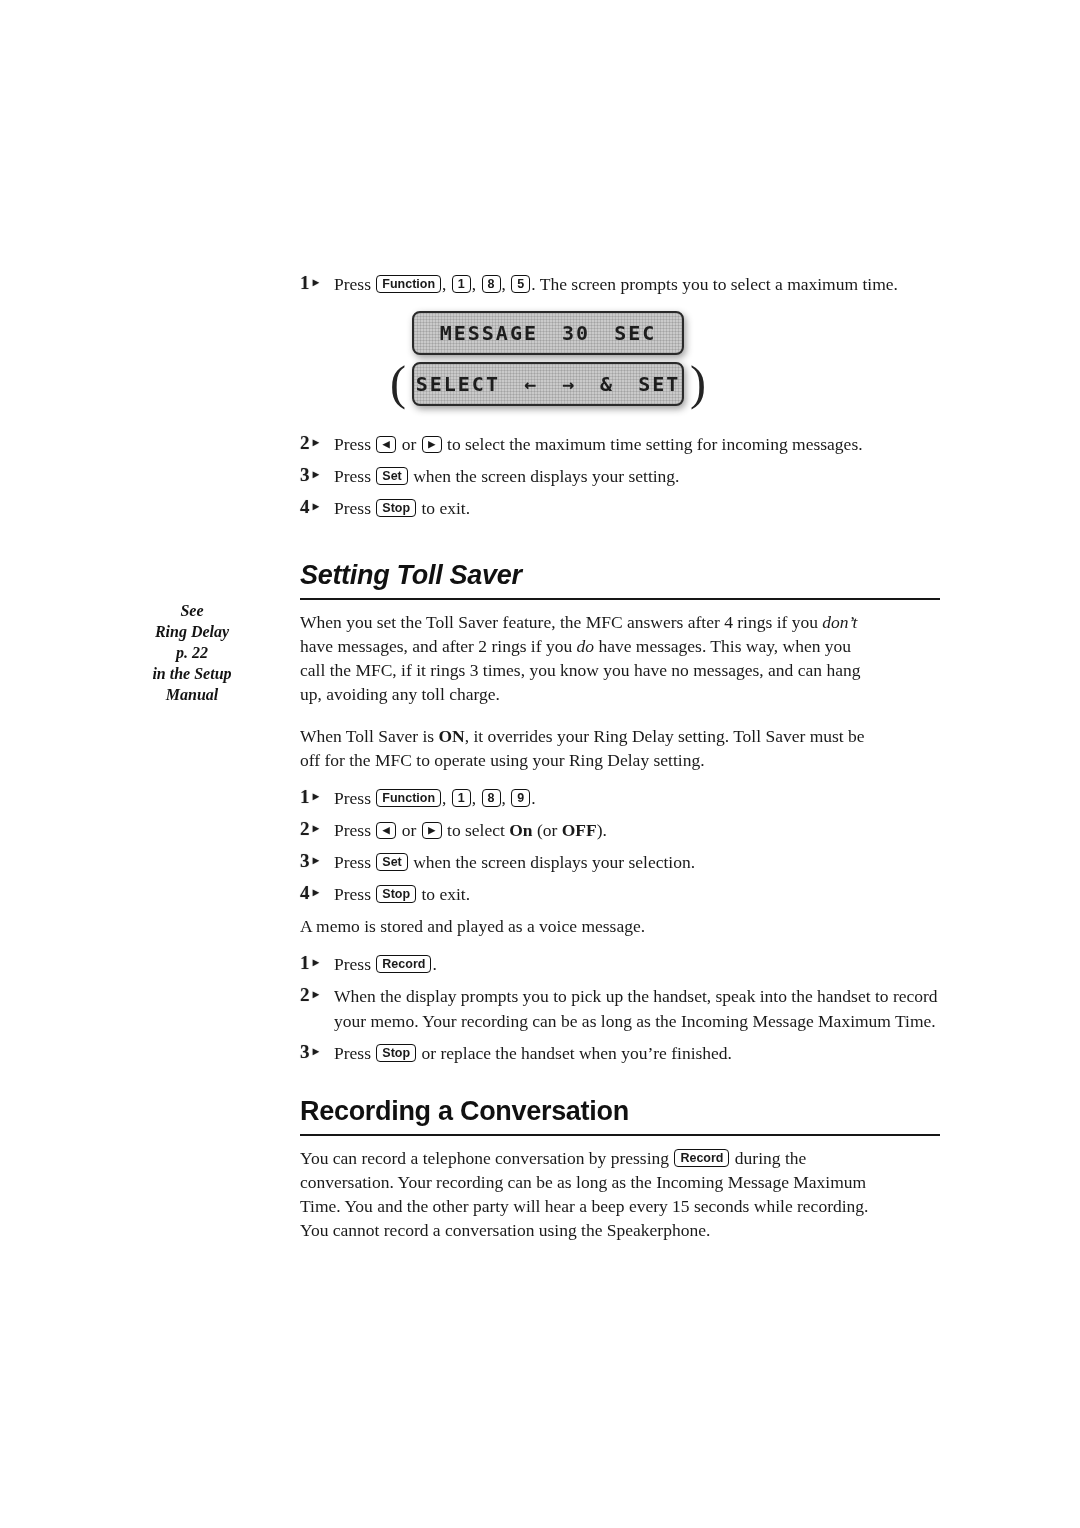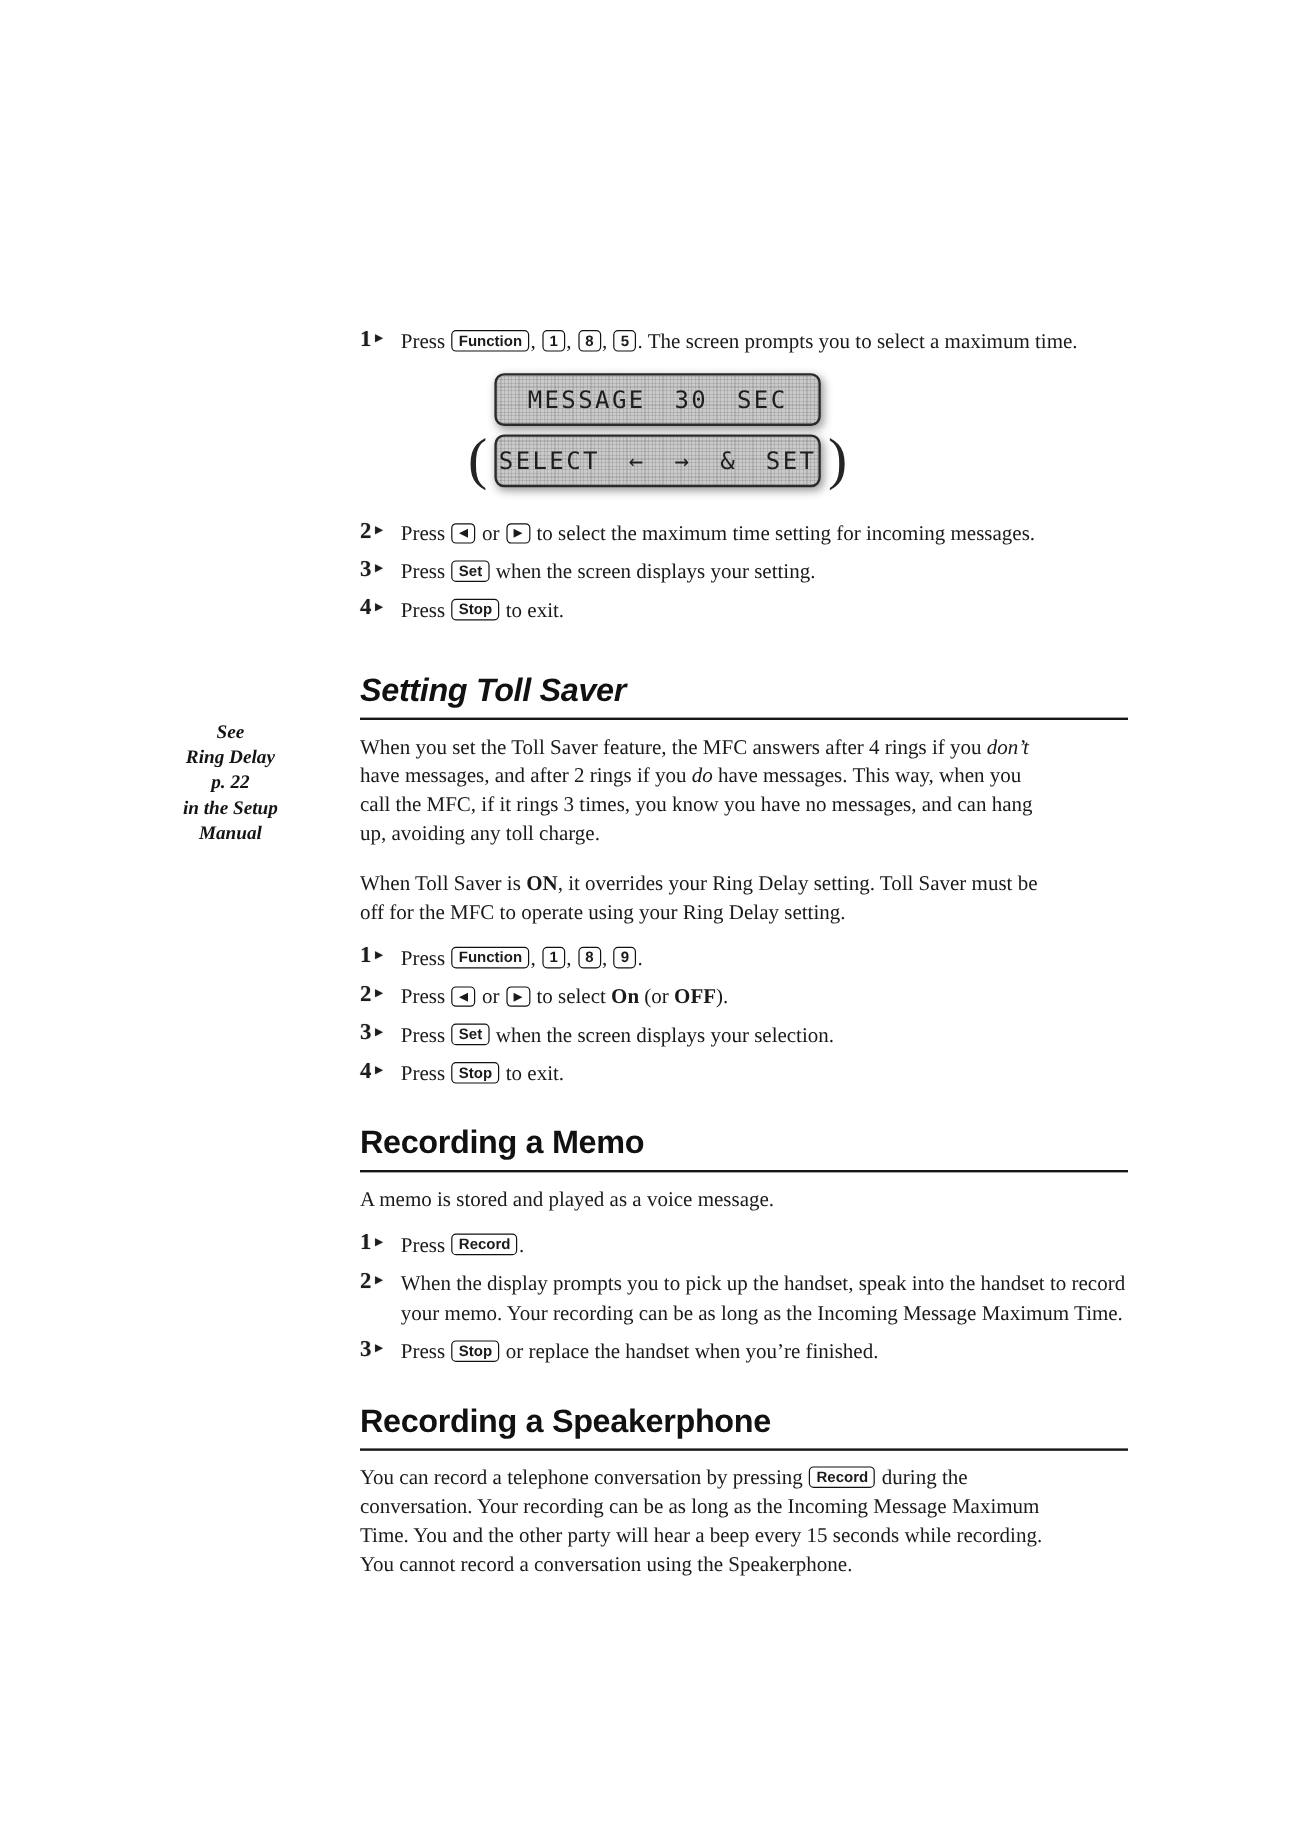--- a/index.html
+++ b/index.html
@@ -59,21 +59,21 @@
   .lcd-box{
     width:268px;height:40px;
     border:2px solid #2a2a2a;border-radius:8px;
     background-color:#cacaca;
     background-image:
       repeating-linear-gradient(0deg, rgba(70,70,70,.16) 0 1px, transparent 1px 3px),
       repeating-linear-gradient(90deg, rgba(70,70,70,.16) 0 1px, transparent 1px 3px);
     box-shadow:2px 3px 7px rgba(40,40,40,.45);
     text-align:center;line-height:40px;
     font-family:"DejaVu Sans Mono",monospace;
-    font-weight:normal;font-size:20px;letter-spacing:2px;word-spacing:10px;
+    font-weight:bold;font-size:20px;letter-spacing:2px;word-spacing:10px;
     color:#1d1d1d;
   }
   .lcd-row2{position:relative;margin-top:7px;}
   .lcd-paren{
     position:absolute;top:-7px;
     font-family:"Liberation Serif",serif;font-size:48px;font-weight:400;color:#242424;
   }
   .lcd-paren.open{left:-22px;}
   .lcd-paren.close{right:-22px;}
 
@@ -165,35 +165,34 @@
       <div class="step">
         <span class="marker"><span class="m-num">3</span><span class="m-arrow">►</span></span>
         <span class="step-text"><span>Press </span><span class="key">Set</span><span> when the screen displays your selection.</span></span>
       </div>
       <div class="step">
         <span class="marker"><span class="m-num">4</span><span class="m-arrow">►</span></span>
         <span class="step-text"><span>Press </span><span class="key">Stop</span><span> to exit.</span></span>
       </div>
     </div>
 
-    <h2 class="section-title">Recording a Memo</h2>
     <p class="body-par tight"><span>A memo is stored and played as a voice message.</span></p>
 
     <div class="steps-group">
       <div class="step">
         <span class="marker"><span class="m-num">1</span><span class="m-arrow">►</span></span>
         <span class="step-text"><span>Press </span><span class="key">Record</span><span>.</span></span>
       </div>
       <div class="step">
         <span class="marker"><span class="m-num">2</span><span class="m-arrow">►</span></span>
         <span class="step-text"><span>When the display prompts you to pick up the handset, speak into the handset to record your memo. Your recording can be as long as the Incoming Message Maximum Time.</span></span>
       </div>
       <div class="step">
         <span class="marker"><span class="m-num">3</span><span class="m-arrow">►</span></span>
         <span class="step-text"><span>Press </span><span class="key">Stop</span><span> or replace the handset when you’re finished.</span></span>
       </div>
     </div>
 
-    <h2 class="section-title">Recording a Speakerphone</h2>
+    <h2 class="section-title">Recording a Conversation</h2>
     <p class="body-par"><span>You can record a telephone conversation by pressing </span><span class="key">Record</span><span> during the conversation. Your recording can be as long as the Incoming Message Maximum Time. You and the other party will hear a beep every 15 seconds while recording. You cannot record a conversation using the Speakerphone.</span></p>
 
   </div>
 </div>
 
 </body></html>

